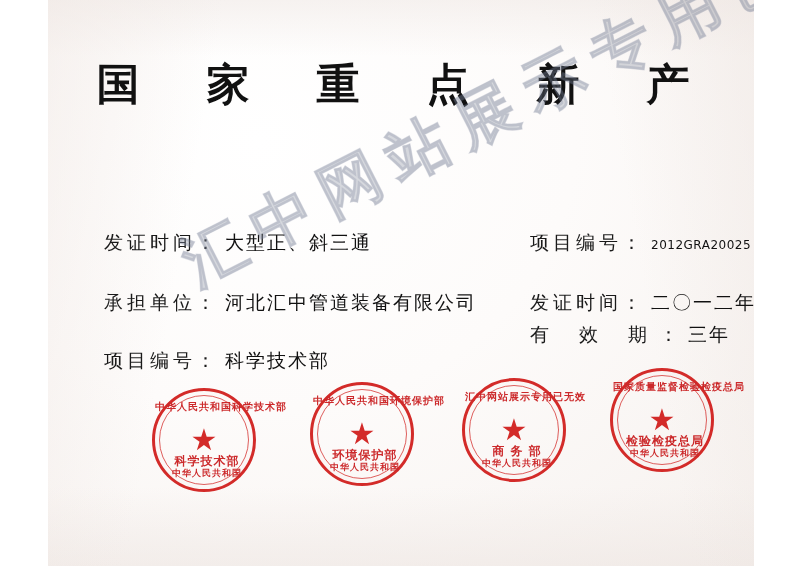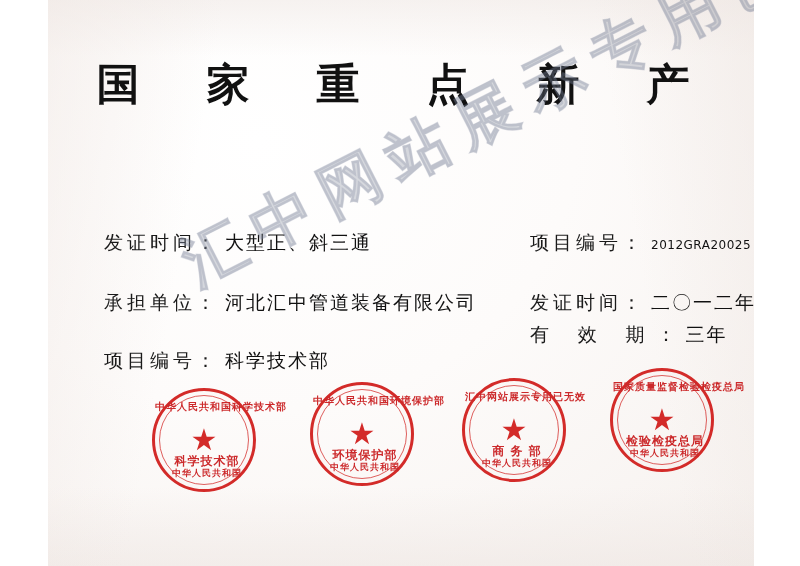--- a/index.html
+++ b/index.html
@@ -96,21 +96,21 @@
     font-size: 12px;
   }
 
   #f-project-name { left: 56px;  top: 230px; }
   #f-unit         { left: 56px;  top: 290px; align-items: center; }
   #f-authority    { left: 56px;  top: 348px; }
   #f-project-no   { left: 482px; top: 230px; }
   #f-issue-date   { left: 482px; top: 290px; }
   #f-valid        { left: 482px; top: 322px; }
 
-  .lbl.spread3 { letter-spacing: 12px; font-family: Liberation Serif, serif; }
+  .lbl.spread3 { letter-spacing: 12px; }
 
   
   .seal {
     position: absolute;
     width: 104px;
     height: 104px;
     border-radius: 50%;
     border: 3px solid #d01a18;
     box-sizing: border-box;
     opacity: 0.92;

